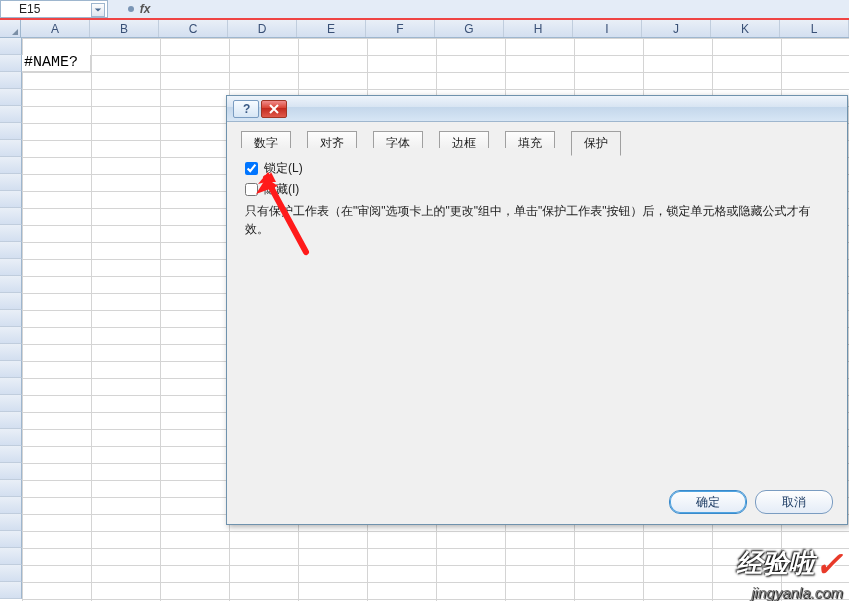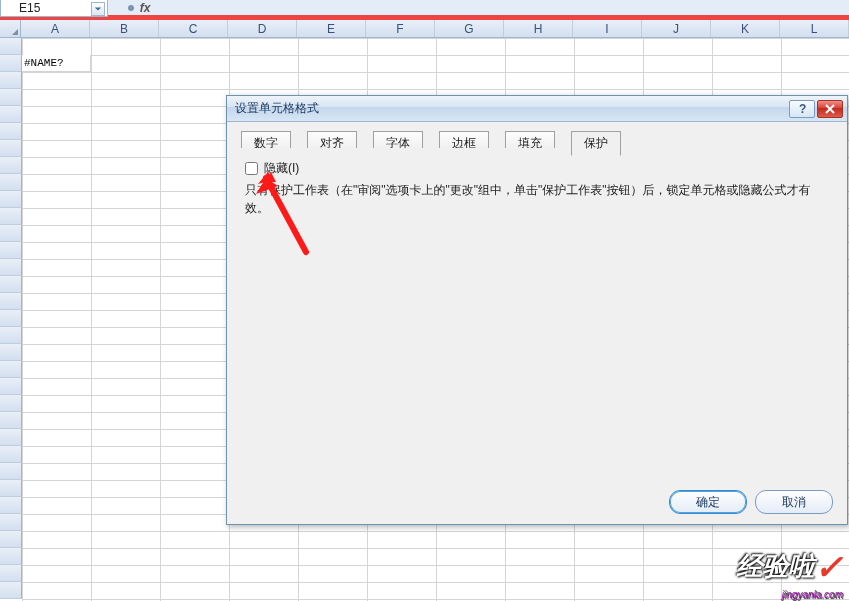--- a/index.html
+++ b/index.html
@@ -1,36 +1,36 @@
 <!DOCTYPE html>
 <html><head>
   <meta charset="utf-8">
   <style>
     * { margin: 0; padding: 0; box-sizing: border-box; font-family: "Microsoft YaHei", "SimSun", sans-serif; font-size: 12px; }
     body { background: #fff; overflow: hidden; width: 849px; height: 601px; position: relative; }
     
     
-    .fbar { display: flex; align-items: center; height: 20px; border-bottom: 5px solid #ef4444; background: #e4ecf7; }
+    .fbar { display: flex; align-items: center; height: 20px; border-bottom: 2px solid #ef4444; background: #e4ecf7; }
     .namebox { width: 108px; height: 18px; background: #fff; border: 1px solid #9eb6ce; display: flex; align-items: center; padding-left: 18px; color: #222; position: relative; }
     .namebox .dd { position: absolute; right: 2px; top: 2px; width: 14px; height: 14px; background: linear-gradient(#fdfdfd,#e0e7f0); border: 1px solid #9eb6ce; display: flex; align-items: center; justify-content: center; }
     .namebox .dd svg { width: 8px; height: 8px; }
     .fx-wrap { display: flex; align-items: center; padding-left: 16px; }
     .fx-btn { width: 22px; height: 16px; display: flex; align-items: center; justify-content: center; color: #555; font-style: italic; font-weight: bold; }
     .circle { width: 6px; height: 6px; border-radius: 50%; background: #7a95b5; margin-left: 4px; }
 
     
     .sheet { position: absolute; top: 20px; left: 0; right: 0; bottom: 0; }
     .colhdrs { display: flex; height: 18px; background: linear-gradient(#e9eff7,#d3dff0); border-bottom: 1px solid #9eb6ce; }
     .selall { width: 22px; border-right: 1px solid #9eb6ce; background: linear-gradient(#e9eff7,#d3dff0); position: relative; }
     .selall::after { content:''; position:absolute; right:2px; bottom:2px; width:0; height:0; border-left:6px solid transparent; border-bottom:6px solid #7b8fa6; }
     .ch { flex: 0 0 69px; text-align: center; border-right: 1px solid #c0cddd; color: #3a5177; line-height: 18px; }
 
     .rows { position: absolute; top: 18px; left: 0; right: 0; bottom: 0; }
     .rowhdr { position: absolute; left: 0; width: 22px; height: 17px; background: linear-gradient(#e9eff7,#d3dff0); border-right: 1px solid #9eb6ce; border-bottom: 1px solid #c0cddd; text-align: center; line-height: 16px; color: #3a5177; font-size: 11px; }
-    .cell { position: absolute; height: 17px; border-right: 1px solid #d4d4d4; border-bottom: 1px solid #d4d4d4; padding: 0 2px; line-height: 16px; color: #000; font-size: 11px; background: #fff; }
+    .cell { position: absolute; height: 17px; border-right: 1px solid #d4d4d4; border-bottom: 1px solid #d4d4d4; padding: 0 2px; line-height: 16px; color: #000; font-size: 15px; background: #fff; }
     .gridbg { position: absolute; left: 22px; top: 0; right: 0; bottom: 0; 
       background-image: linear-gradient(to right, #d4d4d4 1px, transparent 1px), linear-gradient(to bottom, #d4d4d4 1px, transparent 1px);
       background-size: 69px 17px; }
 
     
     .dialog { position: absolute; left: 226px; top: 95px; width: 622px; height: 430px; background: #F0F0F0; border: 1px solid #6f92ad; box-shadow: 2px 2px 6px rgba(0,0,0,.3); }
     .titlebar { height: 26px; background: linear-gradient(#eef4fb, #d7e4f2 45%, #c4d7eb 46%, #d7e6f5); display: flex; align-items: center; padding: 0 4px; border-bottom: 1px solid #9eb6ce; }
     .titlebar .t { flex: 1; color: #1c3b63; padding-left: 4px; }
     .winbtn { width: 26px; height: 18px; margin-left: 2px; display: flex; align-items: center; justify-content: center; border: 1px solid #7a9cc1; background: linear-gradient(#f7fbff,#d7e6f5); border-radius: 2px; }
     .winbtn.close { background: linear-gradient(#f08c8c,#d94030 45%,#c22a1f 46%,#e0594b); border-color: #a03525; color: #fff; }
@@ -50,21 +50,21 @@
     .btn { min-width: 78px; height: 24px; border: 1px solid #7a9cc1; background: linear-gradient(#fefefe,#e4ecf7); color: #1c3b63; border-radius: 11px; display: flex; align-items: center; justify-content: center; cursor: pointer; }
     .btn.primary { box-shadow: 0 0 0 1px #4fa3e0 inset; border-color: #3a8acb; }
 
     
     .arrow { position: absolute; left: 256px; top: 172px; width: 60px; height: 90px; pointer-events: none; z-index: 50; }
 
     
     .wm { position: absolute; right: 6px; bottom: 0; text-align: right; }
     .wm .big { color: #fff; font-weight: bold; font-size: 26px; font-style: italic; text-shadow: 1px 1px 2px #000, -1px -1px 2px #000; display: inline-block; }
     .wm .tick { color: #e83a2a; font-size: 34px; font-weight: bold; font-style: italic; vertical-align: -4px; text-shadow: 1px 1px 0 #fff; }
-    .wm .sub { color: #a21caf; font-size: 10px; font-style: italic; text-shadow: 1px 1px 1px #000; }
+    .wm .sub { color: #737373; font-size: 15px; font-style: italic; text-shadow: 1px 1px 1px #000; }
   </style>
 </head>
 <body>
 
 <div class="fbar">
   <div class="namebox">
     <span>E15</span>
     <span class="dd">
       <svg viewBox="0 0 10 10">
           <path d="M1 3 L5 7 L9 3 Z" fill="#4a6a90"></path>
@@ -129,21 +129,20 @@
     <div class="rowhdr" style="top:510px"></div>
     <div class="rowhdr" style="top:527px"></div>
     <div class="rowhdr" style="top:544px"></div>
 
     <div class="cell" style="left:22px; top:17px; width:69px; font-family: 'Courier New', monospace;">#NAME?</div>
   </div>
 </div>
 
 <div class="dialog">
   <div class="titlebar">
-    <span class="t">设置单元格格式</span>
     <span class="winbtn">
       <svg viewBox="0 0 12 12">
           <text x="3" y="10" font-size="11" fill="#3a5a85" font-weight="bold">?</text>
         </svg>
     </span>
     <span class="winbtn close">
       <svg viewBox="0 0 12 12">
           <path d="M2 2 L10 10 M10 2 L2 10" stroke="#fff" stroke-width="2"></path>
         </svg>
     </span>
@@ -151,20 +150,24 @@
   <div class="tabstrip">
     <div class="tab">数字</div>
     <div class="tab">对齐</div>
     <div class="tab">字体</div>
     <div class="tab">边框</div>
     <div class="tab">填充</div>
     <div class="tab active">保护</div>
   </div>
   <div class="tabline"></div>
   <div class="content">
+    <label class="chkrow">
+      <input type="checkbox" checked="" style="">
+      <span>锁定(L)</span>
+    </label>
     <label class="chkrow">
       <input type="checkbox" style="">
       <span>隐藏(I)</span>
     </label>
     <div class="note">只有保护工作表（在"审阅"选项卡上的"更改"组中，单击"保护工作表"按钮）后，锁定单元格或隐藏公式才有效。</div>
   </div>
   <div class="btnrow">
     <div class="btn primary">确定</div>
     <div class="btn">取消</div>
   </div>

